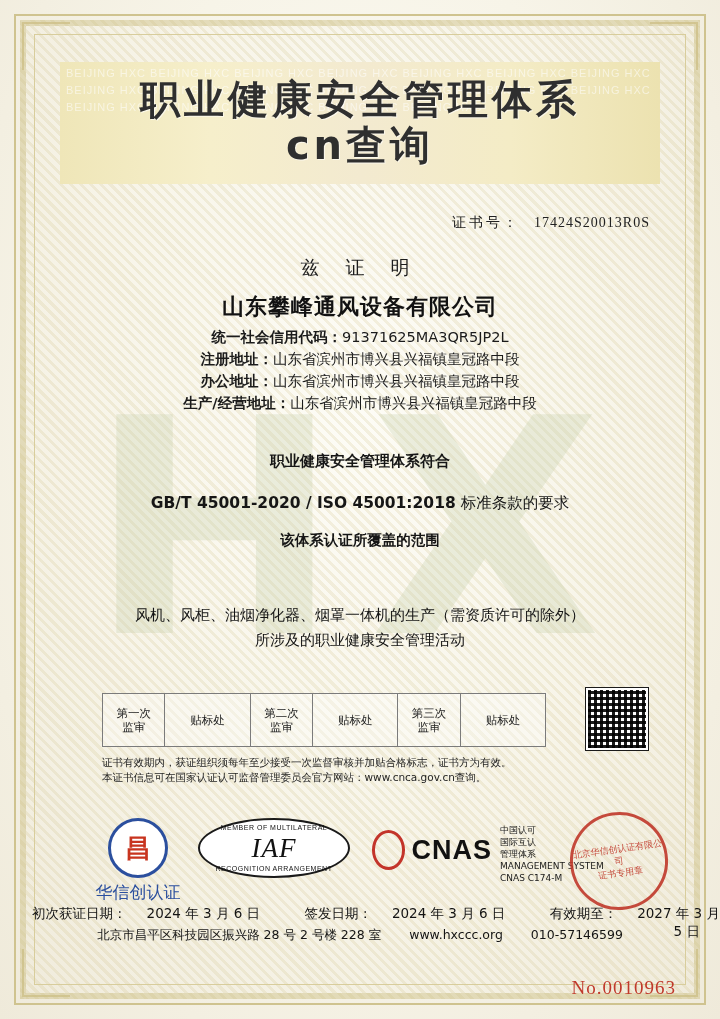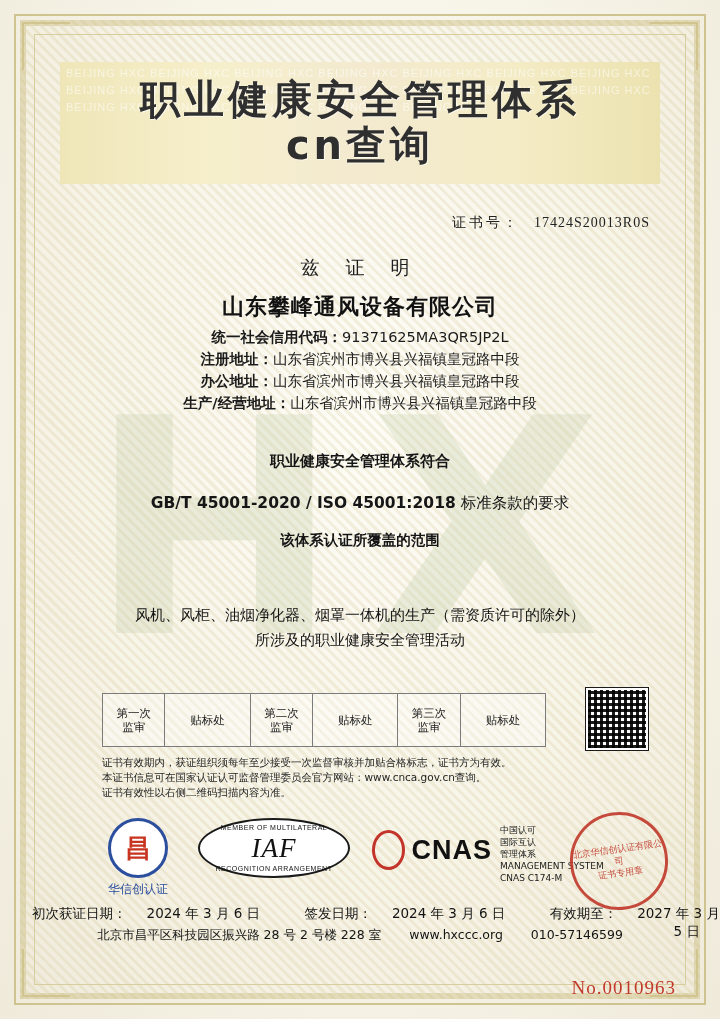--- a/index.html
+++ b/index.html
@@ -197,21 +197,21 @@
   .logo{position:absolute;top:0;}
   .logo-hxc{left:10px;width:96px;text-align:center;}
   .hxc-circle{
     width:54px;height:54px;border-radius:50%;
     border:3px solid #2b4f9e;margin:0 auto;
     display:flex;align-items:center;justify-content:center;
     color:#c8341f;font-size:26px;font-weight:bold;
     font-family:"DejaVu Sans", sans-serif;
     background:#fff;
   }
-  .hxc-text{font-size:12px;color:#2b4f9e;margin-top:3px;font-family:"DejaVu Sans", sans-serif;}
+  .hxc-text{font-size:17px;color:#2b4f9e;margin-top:3px;font-family:"DejaVu Sans", sans-serif;}
 
   .logo-iaf{left:118px;width:150px;}
   .iaf-oval{
     width:148px;height:56px;border-radius:50%;
     border:2px solid #1a1a1a;
     position:relative;background:#fff;
     display:flex;align-items:center;justify-content:center;
   }
   .iaf-oval .big{font-size:27px;font-weight:normal;font-style:italic;letter-spacing:1px;color:#111;font-family:"Liberation Serif",serif;}
   .iaf-top,.iaf-bot{
@@ -341,21 +341,20 @@
     <div class="cell narrow" style="white-space:pre-line">第三次
 监审</div>
     <div class="cell wide">贴标处</div>
   </div>
 
   <div class="qr"></div>
 
   <div class="notes">
     <div>证书有效期内，获证组织须每年至少接受一次监督审核并加贴合格标志，证书方为有效。</div>
     <div>本证书信息可在国家认证认可监督管理委员会官方网站：www.cnca.gov.cn查询。</div>
-    <div>证书有效性以右侧二维码扫描内容为准。</div>
   </div>
 
   <div class="logos">
 
     <div class="logo logo-hxc">
       <div class="hxc-circle">昌</div>
       <div class="hxc-text">华信创认证</div>
     </div>
 
     <div class="logo logo-iaf">

